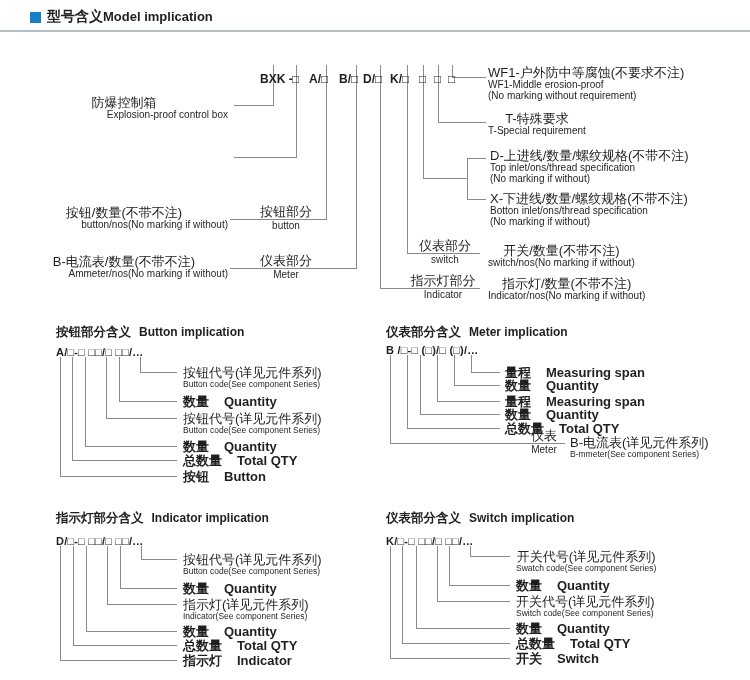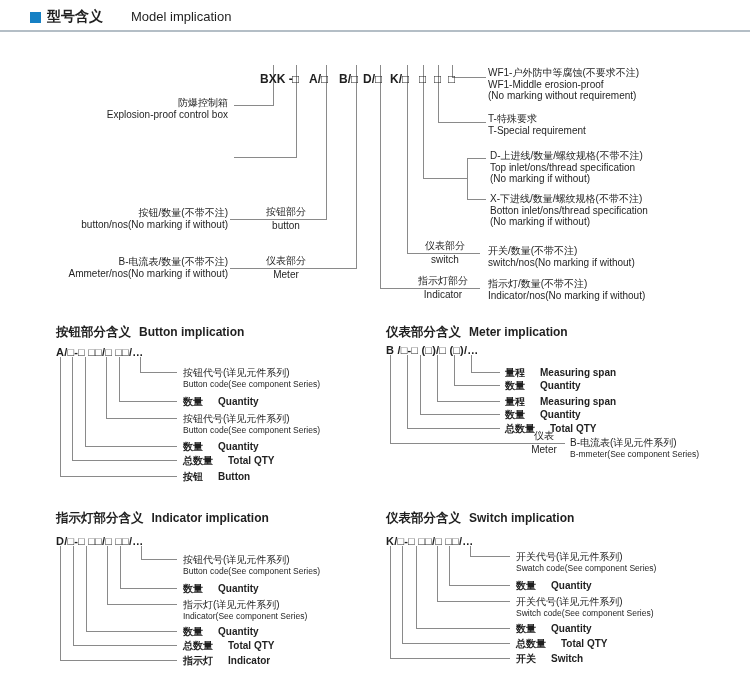--- a/index.html
+++ b/index.html
@@ -1,35 +1,35 @@
 <!DOCTYPE html>
 <html><head>
 <meta charset="utf-8">
 <style>
   html,body{margin:0;padding:0;background:#fff;}
   #page{position:relative;width:750px;height:680px;background:#ffffff;overflow:hidden;
         font-family:"Liberation Sans","DejaVu Sans",sans-serif;color:#1f1f1f;}
   .abs{position:absolute;}
-  .zh{display:block;font-size:10px;line-height:13px;white-space:nowrap;}
+  .zh{display:block;font-size:13px;line-height:13px;white-space:nowrap;text-align:center;}
   .en{display:block;font-size:10px;line-height:11px;white-space:nowrap;}
   .ensm{display:block;font-size:8.5px;line-height:10px;white-space:nowrap;}
   .b{font-weight:bold;}
   .ra{text-align:right;}
   .ctr{text-align:center;}
   .row{display:flex;gap:15px;white-space:nowrap;align-items:baseline;}
   .row .zh,.row .en{display:inline;}
   .qty{font-size:11px;font-weight:bold;line-height:13px;}
   .seg{position:absolute;font-size:12px;font-weight:bold;white-space:nowrap;margin-top:19px;}
   .formula{position:absolute;font-size:11px;font-weight:bold;white-space:nowrap;letter-spacing:.2px;}
   .sec-title{display:flex;gap:8px;align-items:baseline;white-space:nowrap;}
   .sec-title .t-zh{font-size:12.5px;font-weight:bold;}
   .sec-title .t-en{font-size:12px;font-weight:bold;}
-  #hdr{position:absolute;left:47px;top:8px;display:flex;gap:28px;align-items:baseline;}
+  #hdr{position:absolute;left:47px;top:8px;display:flex;gap:0;align-items:baseline;}
   #hdr .h-zh{font-size:14px;font-weight:bold;}
-  #hdr .h-en{font-size:13px;font-weight:normal;}
+  #hdr .h-en{font-size:13px;font-weight:bold;}
   #hdr-rule{position:absolute;left:0;top:30px;width:750px;height:2px;background:#b4bec6;}
   #bullet{position:absolute;left:30px;top:12px;width:11px;height:11px;background:#1580c4;}
   svg.lines{position:absolute;left:0;top:0;}
 </style>
 </head>
 <body>
 
 <div id="page">
 
   <div id="bullet" style="background: rgb(21, 128, 196);"></div>

